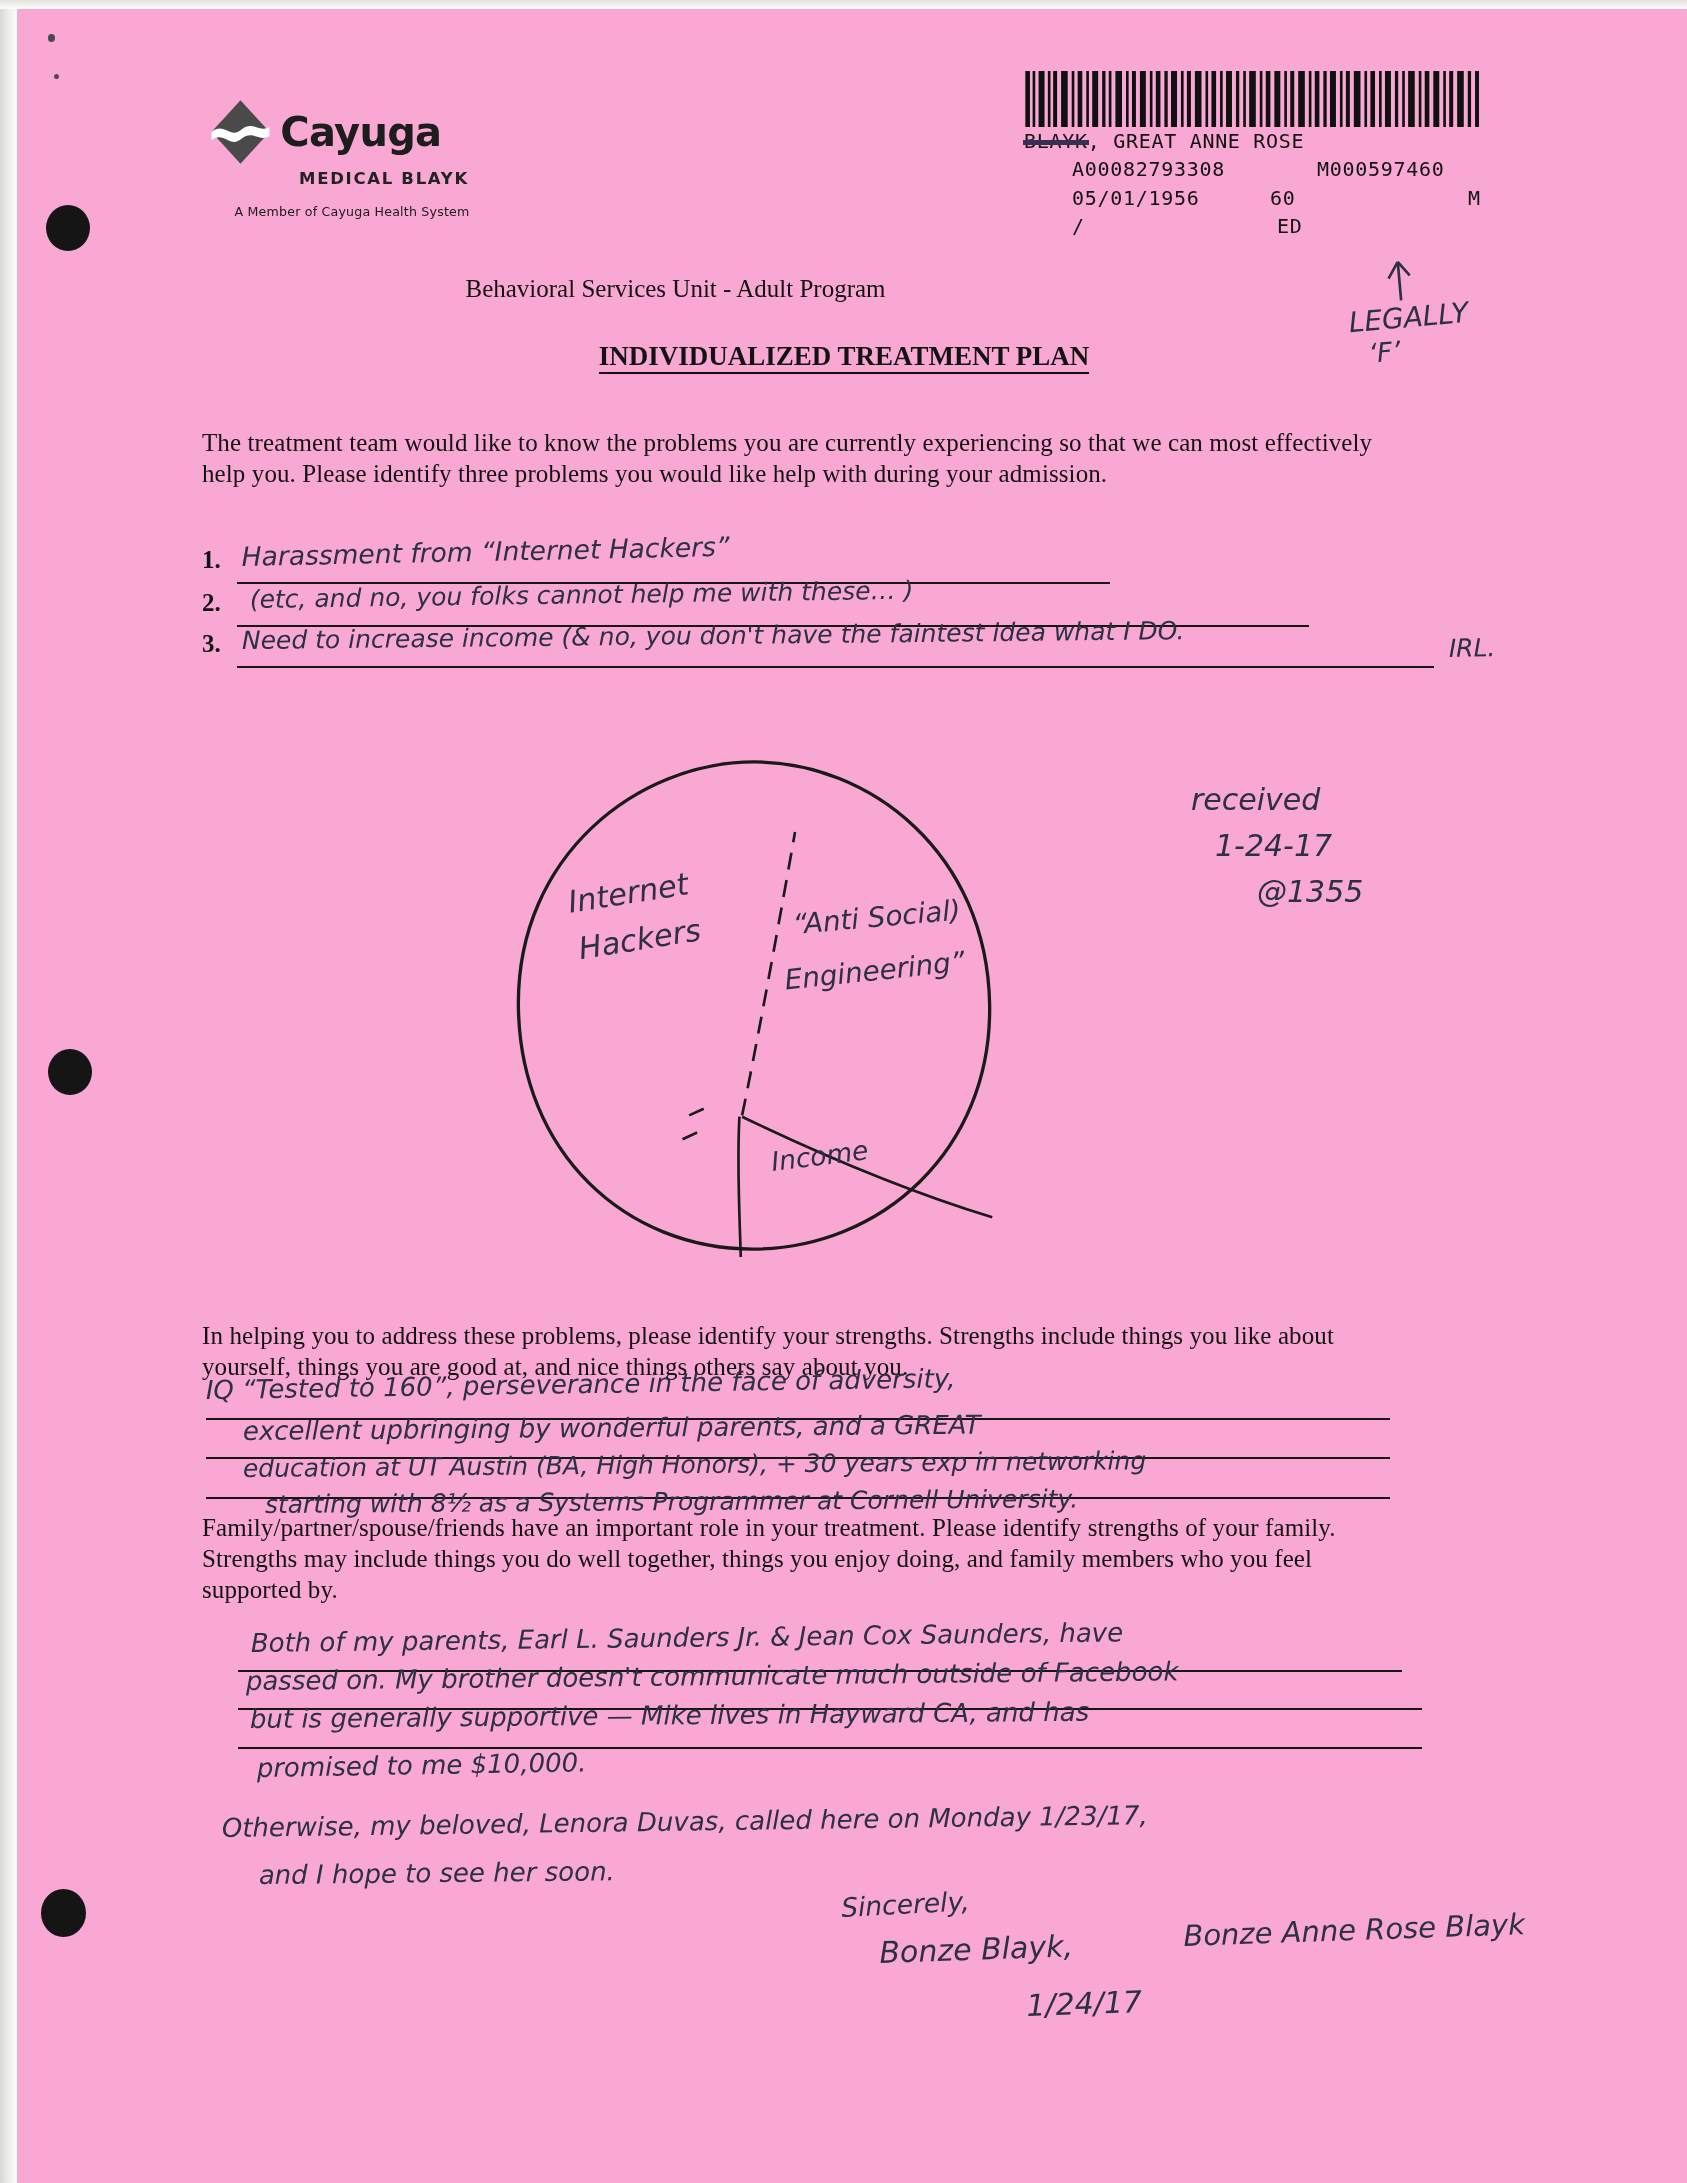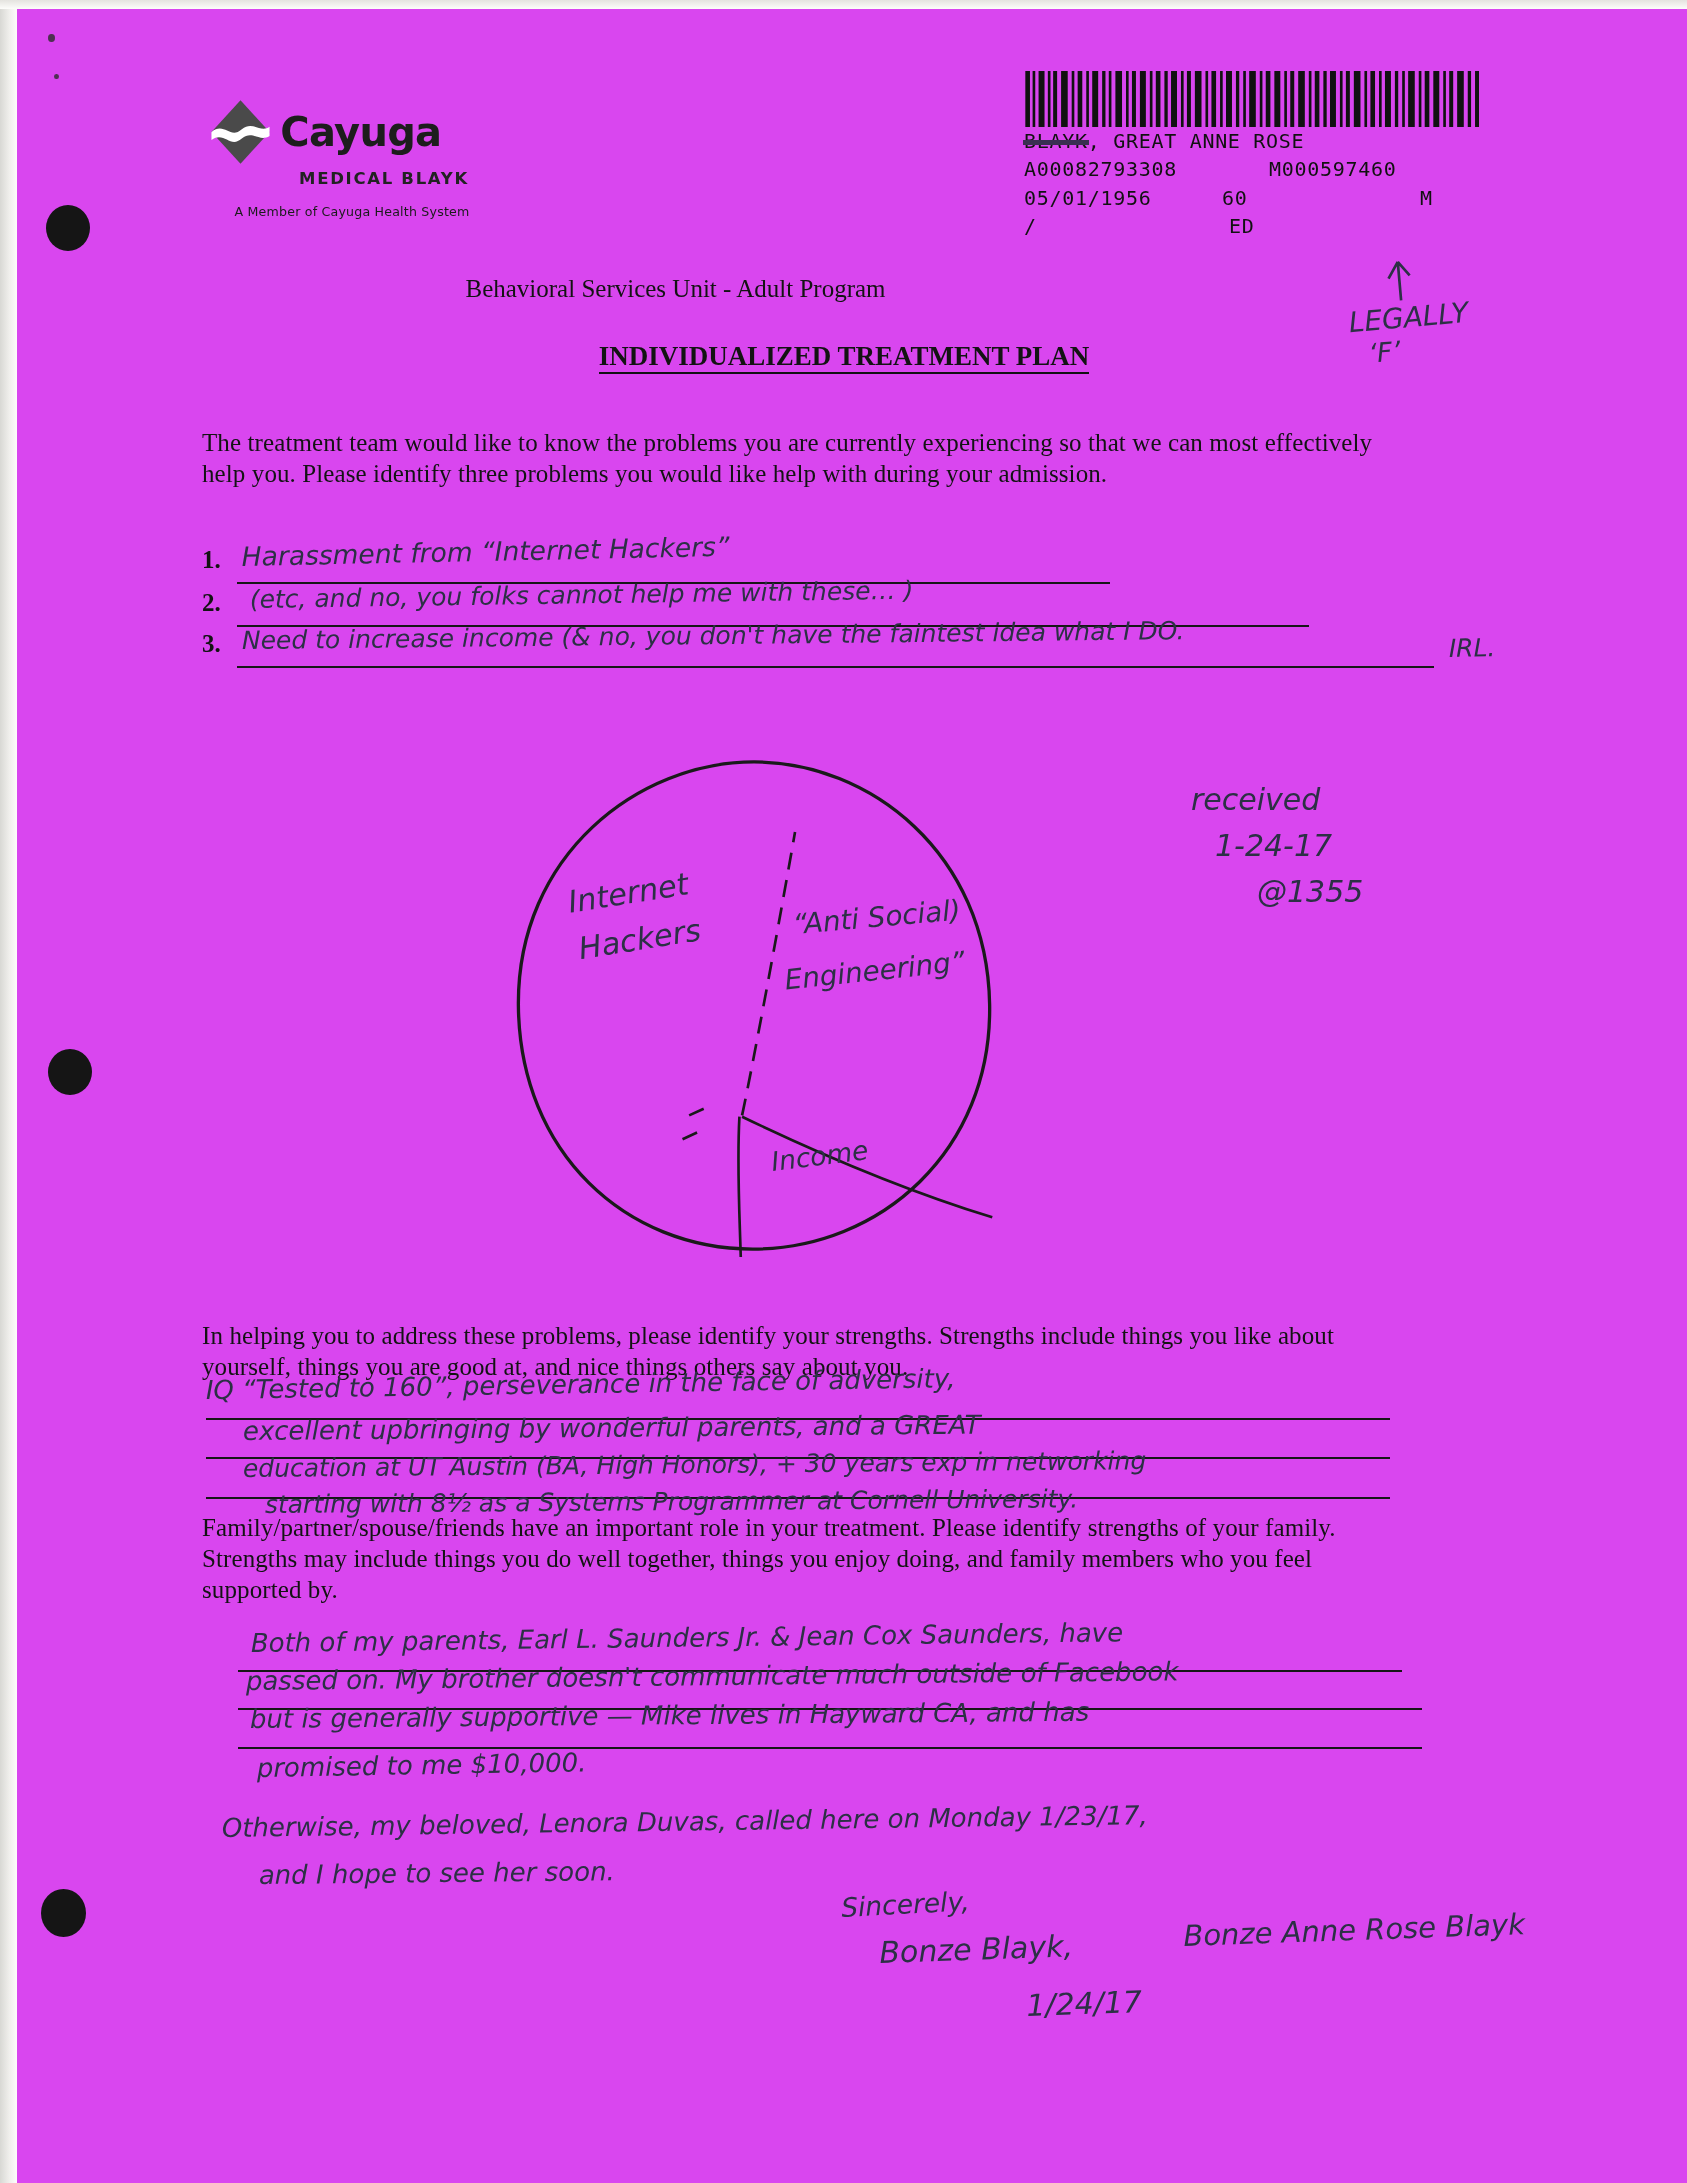--- a/index.html
+++ b/index.html
@@ -1,18 +1,18 @@
 <!DOCTYPE html>
 <html style="font-size:10.6px"><head>
 <meta charset="utf-8">
 <style>
   html,body{margin:0;padding:0;background:#f2f2f0;}
   body{font-family:"Liberation Serif",serif;}
   .page{
-    position:relative;width:1688px;height:2183px;background:#d946ef;
+    position:relative;width:1688px;height:2183px;background:#f9a8d4;
     overflow:hidden;
   }
   
   .scan-edge-left{position:absolute;left:0;top:0;width:17px;height:100%;
     background:linear-gradient(90deg,#d8d8d4 0%,#f0efec 55%,#fdfdfb 100%);}
   .scan-edge-top{position:absolute;left:0;top:0;width:100%;height:9.3px;
     background:linear-gradient(180deg,#e4e3df,#fdfdfb);}
   .punch{position:absolute;background:#151515;border-radius:50%;}
   .speck{position:absolute;background:#2a2a2a;border-radius:50%;opacity:.8;}
 
@@ -28,21 +28,21 @@
     color:#1b1b1b;margin-top:16px;letter-spacing:0.2px;}
 
   
   .label-block{position:absolute;left:1024px;top:71px;width:463px;}
   .barcode{height:56px;width:457px;display:block;}
   .lbl{font-family:"DejaVu Sans Mono",monospace;font-size:20px;color:#111;
     letter-spacing:0.7px;white-space:pre;line-height:1.42;}
   .redacted{position:relative;display:inline-block;color:#111;}
   .redacted::after{content:"";position:absolute;left:-1.3px;right:-1.3px;top:46%;
     height:4.6px;background:#3a2f52;}
-  .lbl-row{display:flex;}
+  .lbl-row{display:flex;margin-left:48px;}
 
   
   .t{position:absolute;color:#131313;font-family:"Liberation Serif",serif;}
   .center-sub{left:0;top:275px;width:1351px;text-align:center;font-size:25px;}
   .doc-title{left:0;top:341px;width:1688px;text-align:center;font-size:27px;
     font-weight:bold;}
   .doc-title span{border-bottom:2.6px solid #111;padding-bottom:1.3px;}
   .para{font-size:25px;line-height:31px;letter-spacing:0.1px;}
   .p-intro{left:202px;top:427px;width:1197px;}
   .p-circle{left:202px;top:665px;width:1211px;}

